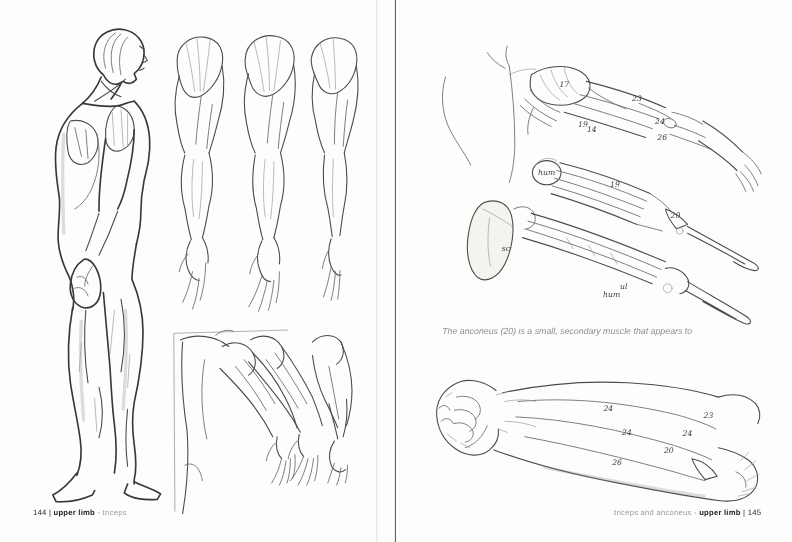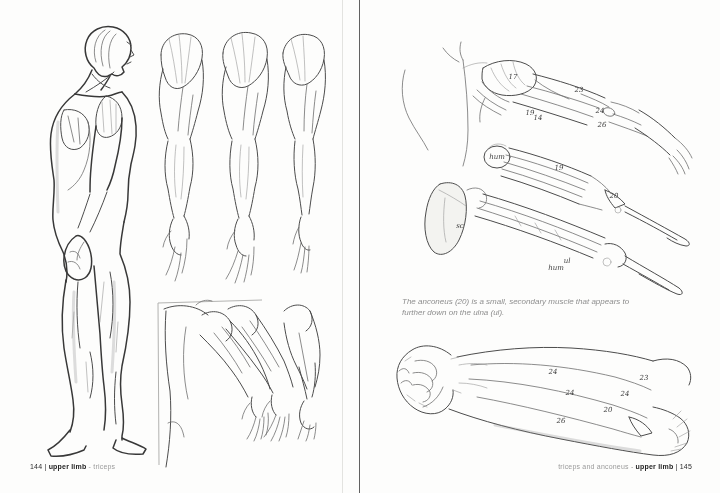--- a/index.html
+++ b/index.html
@@ -182,21 +182,20 @@
       <path class="pencil2" d="M95,163 C137,175 179,191 216,207 M92,170 C134,183 175,198 212,214"></path>
       <path class="pencil3" d="M130,178 L136,188 M150,185 L156,195 M170,192 L176,202"></path>
       <path class="pencil" d="M220,206 C228,204 236,208 240,215 C243,221 240,228 233,229"></path>
       <circle class="pencil3" cx="222" cy="224" r="4"></circle>
       <path class="pencil" d="M240,218 C260,230 280,241 294,250 C299,254 298,258 292,256 C282,252 268,244 254,236 M238,226 C256,236 272,245 284,252"></path>
     </g>
   </svg>
 
   <div class="caption">
     <span>The anconeus (20) is a small, secondary muscle that appears to</span>
-    <span>further down on the ulna (ul).</span>
   </div>
 
   <svg class="fig" style="left:385px;top:335px" width="310" height="135" viewBox="0 0 310 135">
     <g>
       <path class="pencil" d="M66,20 C54,10 38,8 27,15 C17,21 11,31 12,43 C13,55 19,66 29,73 C39,80 52,81 60,74 C66,69 69,62 68,55"></path>
       <path class="pencil2" d="M14,36 C18,32 22,33 24,38 M16,48 C20,44 25,45 27,50"></path>
       <path class="pencil2" d="M30,26 C38,24 46,26 50,32 C53,37 52,43 47,46 M28,38 C36,36 44,39 47,45 C49,50 47,55 42,57 M28,50 C35,48 42,51 45,57 C46,62 43,66 38,67 M58,52 C54,62 47,69 38,72"></path>
       <path class="pencil3" d="M22,60 L30,66 M34,68 L42,72 M20,26 L26,22"></path>
     </g>
     <g>

